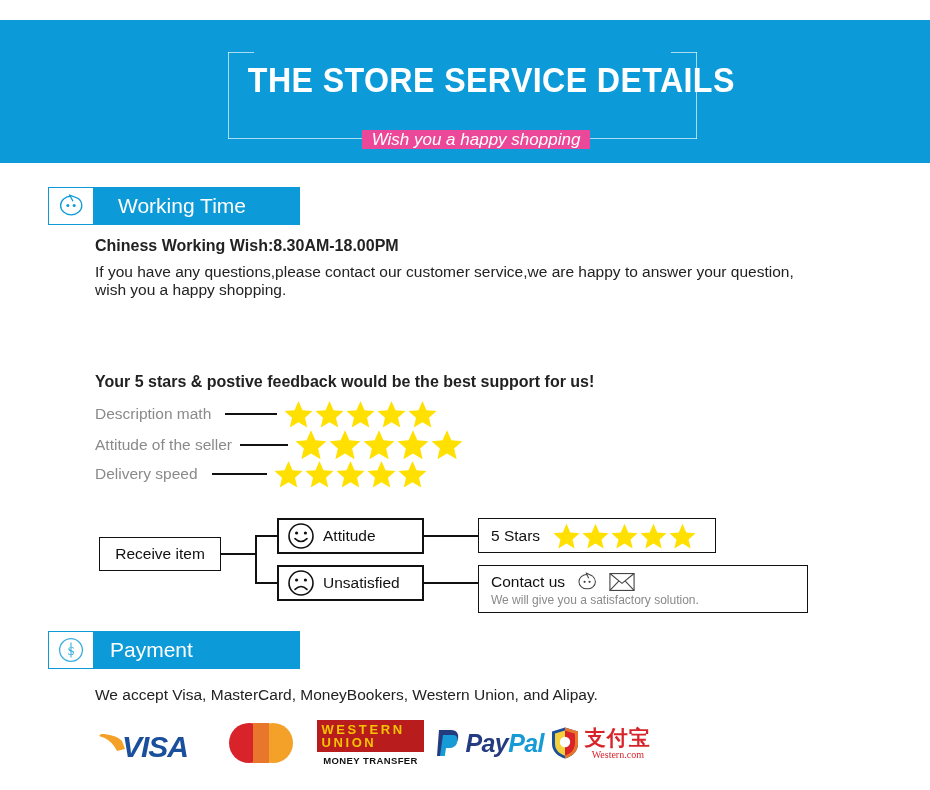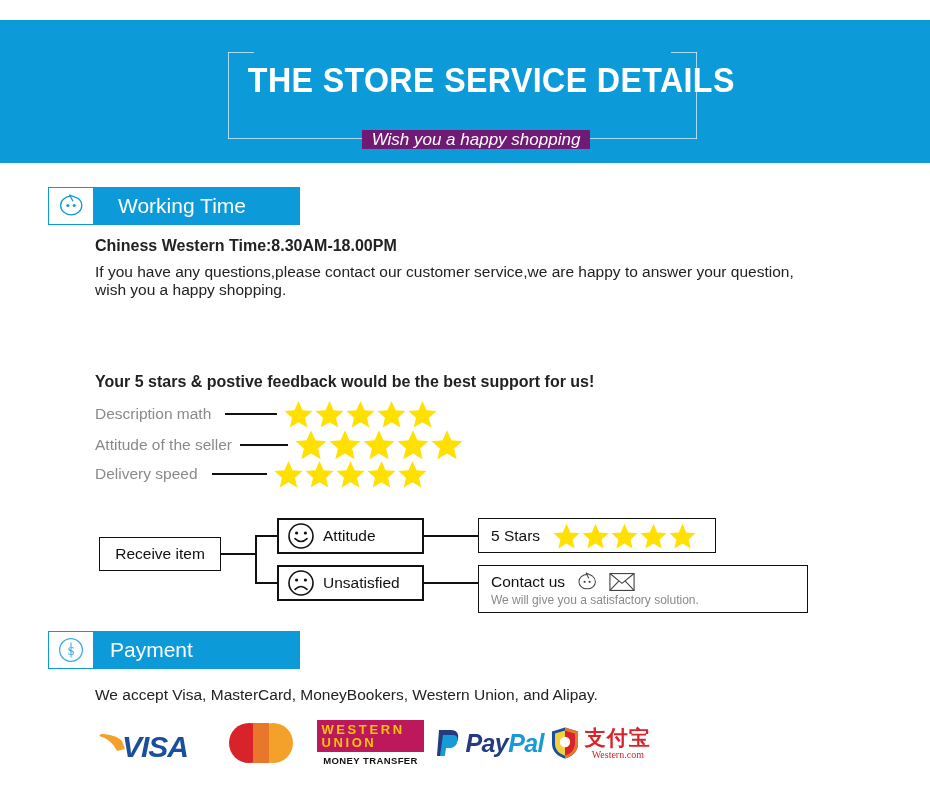--- a/index.html
+++ b/index.html
@@ -90,21 +90,21 @@
     bottom: -11px;
     width: 496px;
     text-align: center;
     color: #ffffff;
     font-size: 17px;
     font-style: italic;
     font-weight: 300;
     white-space: nowrap;
   }
   .banner-sub span {
-    background: #701a75;
+    background: #ec4899;
     padding: 0 10px;
     margin-top: 12px;
   }
 
   
   .sec-head {
     position: absolute;
     height: 38px;
     display: flex;
     align-items: stretch;
@@ -215,21 +215,21 @@
     display: flex;
     align-items: center;
     justify-content: center;
   }
   .wu-wrap {
     display: flex;
     flex-direction: column;
     align-items: center;
   }
   .wu-block {
-    background: #be185d;
+    background: #b91c1c;
     display: flex;
     align-items: flex-end;
     padding: 3px 4px;
   }
   .wu-words {
     display: flex;
     flex-direction: column;
     line-height: 1;
   }
   .wu-line {
@@ -323,21 +323,21 @@
         <path d="M22.0 6.3 L13.6 3.0 L17.0 9.2" fill="none" stroke="#0c9bd8" stroke-width="1.3" stroke-linejoin="round"></path>
         <circle cx="11.8" cy="13.6" r="1.5" fill="#0c9bd8"></circle>
         <circle cx="18.2" cy="13.6" r="1.5" fill="#0c9bd8"></circle>
       </svg>
     </div>
     <div class="sec-bar" style="width:206px;padding-left:24px;">
       <span class="sec-title">Working Time</span>
     </div>
   </div>
 
-  <div class="body-strong" style="left:95px; top:237px;">Chiness Western Time:8.30AM-18.00PM</div>
+  <div class="body-strong" style="left:95px; top:237px;">Chiness Working Wish:8.30AM-18.00PM</div>
   <div class="body-text" style="left:95px; top:280px;">wish you a happy shopping.</div>
   <div class="body-text" style="left:95px; top:262px;">If you have any questions,please contact our customer service,we are happy to answer your question,</div>
 
 
   <div class="body-strong" style="left:95px; top:373px;">Your 5 stars &amp; postive feedback would be the best support for us!</div>
 
   <div class="rate-row" style="left:95px; top:399px;">
     <span class="rate-label">Description math</span>
     <span class="rate-dash" style="width:52px; margin-left:14px;"></span>
     <span class="stars">

